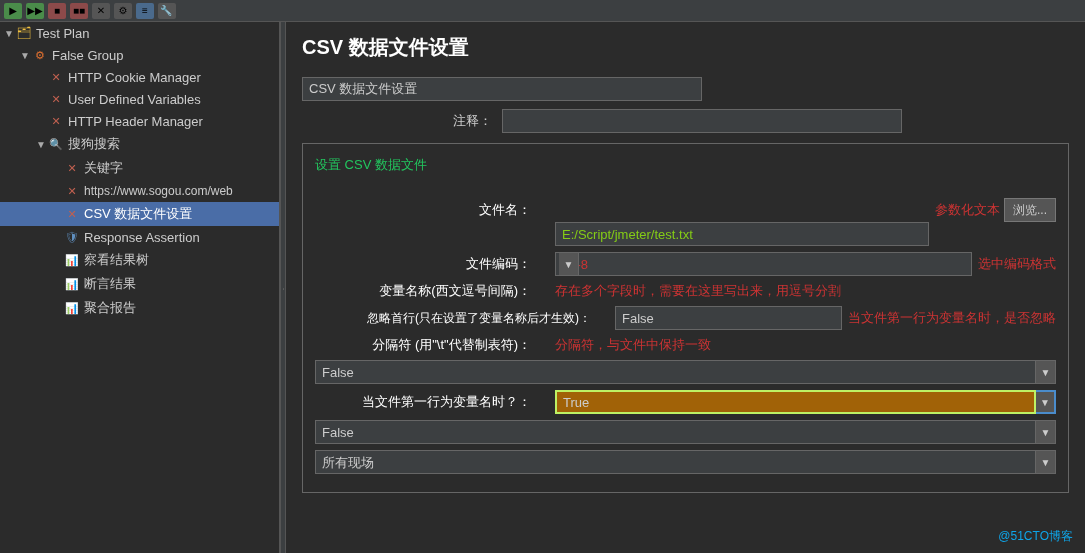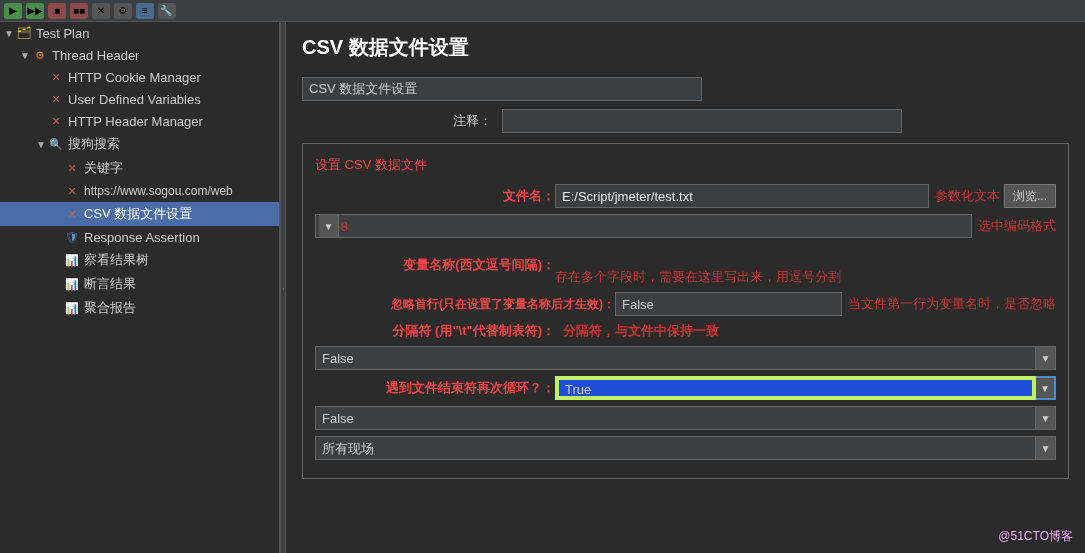--- a/index.html
+++ b/index.html
@@ -144,37 +144,36 @@
       width: 100%;
       outline: none;
     }
 
     .section-box {
       border: 1px solid #666;
       padding: 12px;
       margin-top: 10px;
     }
     .section-title {
-      color: #ef4444;
-      font-size: 13px;
-      margin-bottom: 10px;
+      color: #22c55e;
+      font-size: 13px;
+      margin-bottom: 0;
     }
 
     .field-row {
       display: flex;
       align-items: center;
       margin-bottom: 6px;
     }
     .field-label {
-      color: #ef4444;
+      color: #ffffff;
       text-align: right;
       flex-shrink: 0;
-      padding-right: 0;
-      font-size: 13px;
-      font-weight: bold;
+      padding-right: 24px;
+      font-size: 13px;
     }
     .field-input-wrap {
       flex: 1;
       display: flex;
       align-items: center;
     }
 
     .hint-text {
       color: #cc3333;
       font-size: 13px;
@@ -193,22 +192,22 @@
       color: #ccc;
       padding: 2px 6px;
       font-size: 13px;
       height: 24px;
       flex: 1;
       appearance: none;
       outline: none;
       cursor: pointer;
     }
     .select-input.active-blue {
-      border: 4px solid #bef264;
-      background: #1d4ed8;
+      border: 2px solid #bef264;
+      background: #a16207;
     }
     .select-arrow-btn {
       background: #555;
       border: 1px solid #666;
       border-left: none;
       color: #ccc;
       height: 24px;
       width: 20px;
       display: flex;
       align-items: center;
@@ -242,21 +241,21 @@
       height: 24px;
       cursor: pointer;
       white-space: nowrap;
       margin-left: 4px;
     }
 
     .watermark {
       position: fixed;
       bottom: 8px;
       right: 12px;
-      color: #f0abfc;
+      color: #0ea5e9;
       font-size: 12px;
     }
 
     
     ::-webkit-scrollbar { width: 8px; height: 8px; }
     ::-webkit-scrollbar-track { background: #2b2b2b; }
     ::-webkit-scrollbar-thumb { background: #555; border-radius: 4px; }
 
     .resize-handle {
       width: 6px;
@@ -298,21 +297,21 @@
       <span class="indent" style="width:0px"></span>
       <span class="arrow">▼</span>
       <span class="tree-icon icon-testplan">🗂</span>
       <span>Test Plan</span>
     </div>
 
     <div class="tree-item">
       <span class="indent" style="width:16px"></span>
       <span class="arrow">▼</span>
       <span class="tree-icon icon-threadgroup">⚙</span>
-      <span>Thread Header</span>
+      <span>False Group</span>
     </div>
 
     <div class="tree-item">
       <span class="indent" style="width:32px"></span>
       <span class="arrow">&nbsp;</span>
       <span class="tree-icon icon-cookie">✕</span>
       <span>HTTP Cookie Manager</span>
     </div>
 
     <div class="tree-item">
@@ -408,78 +407,79 @@
       </div>
     </div>
 
     <div class="section-box">
       <div class="section-title">设置 CSV 数据文件</div>
 
       <div class="field-row">
         <div class="field-label" style="width:240px;">文件名：</div>
         <div class="field-input-wrap">
           <div class="file-row">
-            <input class="file-input" type="text" value="E:/Script/jmeter/test.txt" style="color: #e5e5e5;">
+            <input class="file-input" type="text" value="E:/Script/jmeter/test.txt" style="color: #84cc16; margin-top: 48px;">
             <span class="hint-text">参数化文本</span>
             <button class="browse-btn">浏览...</button>
           </div>
         </div>
       </div>
 
       <div class="field-row">
+        <div class="field-label" style="width:240px;">文件编码：</div>
         <div class="field-input-wrap">
           <div class="select-wrap">
             <input class="select-input" type="text" value="utf-8" style="width: 120px; color: rgb(204, 51, 51);">
             <span class="hint-text">选中编码格式</span>
             <div class="select-arrow-btn" style="position:absolute; right:auto; margin-left:4px;">▼</div>
           </div>
         </div>
       </div>
 
       <div class="field-row">
         <div class="field-label" style="width:240px;">变量名称(西文逗号间隔)：</div>
         <div class="field-input-wrap">
-          <span class="hint-text" style="margin-left:0;margin-top:24px;">存在多个字段时，需要在这里写出来，用逗号分割</span>
+          <span class="hint-text" style="margin-left:0;">存在多个字段时，需要在这里写出来，用逗号分割</span>
         </div>
       </div>
 
       <div class="field-row">
         <div class="field-label" style="width:300px; font-size:12px;">忽略首行(只在设置了变量名称后才生效)：</div>
         <div class="field-input-wrap">
           <div class="select-wrap">
             <select class="select-input" style="width:80px;">
               <option>False</option>
               <option>True</option>
             </select>
             <span class="hint-text">当文件第一行为变量名时，是否忽略</span>
           </div>
         </div>
       </div>
 
       <div class="field-row">
         <div class="field-label" style="width:240px;">分隔符 (用"\t"代替制表符)：</div>
         <div class="field-input-wrap">
-          <span class="hint-text" style="margin-left:8px;font-weight:bold;">分隔符，与文件中保持一致</span>
+          <span class="hint-text" style="margin-left:0;">分隔符，与文件中保持一致</span>
         </div>
       </div>
 
       <div class="field-row">
         <div class="field-input-wrap">
           <div class="select-wrap">
             <select class="select-input" style="width:300px;">
               <option>False</option>
               <option>True</option>
             </select>
             <div class="select-arrow-btn">▼</div>
           </div>
         </div>
       </div>
 
       <div class="field-row">
-        <div class="field-label" style="width:240px;">遇到文件结束符再次循环？：</div>
+        <div class="field-label" style="width:240px;">当文件第一行为变量名时？：</div>
         <div class="field-input-wrap">
           <div class="select-wrap">
             <select class="select-input active-blue" style="width:300px;">
               <option selected="">True</option>
               <option>False</option>
             </select>
             <div class="select-arrow-btn" style="border: 2px solid #4a8ccc; border-left:none;">▼</div>
           </div>
         </div>
       </div>

